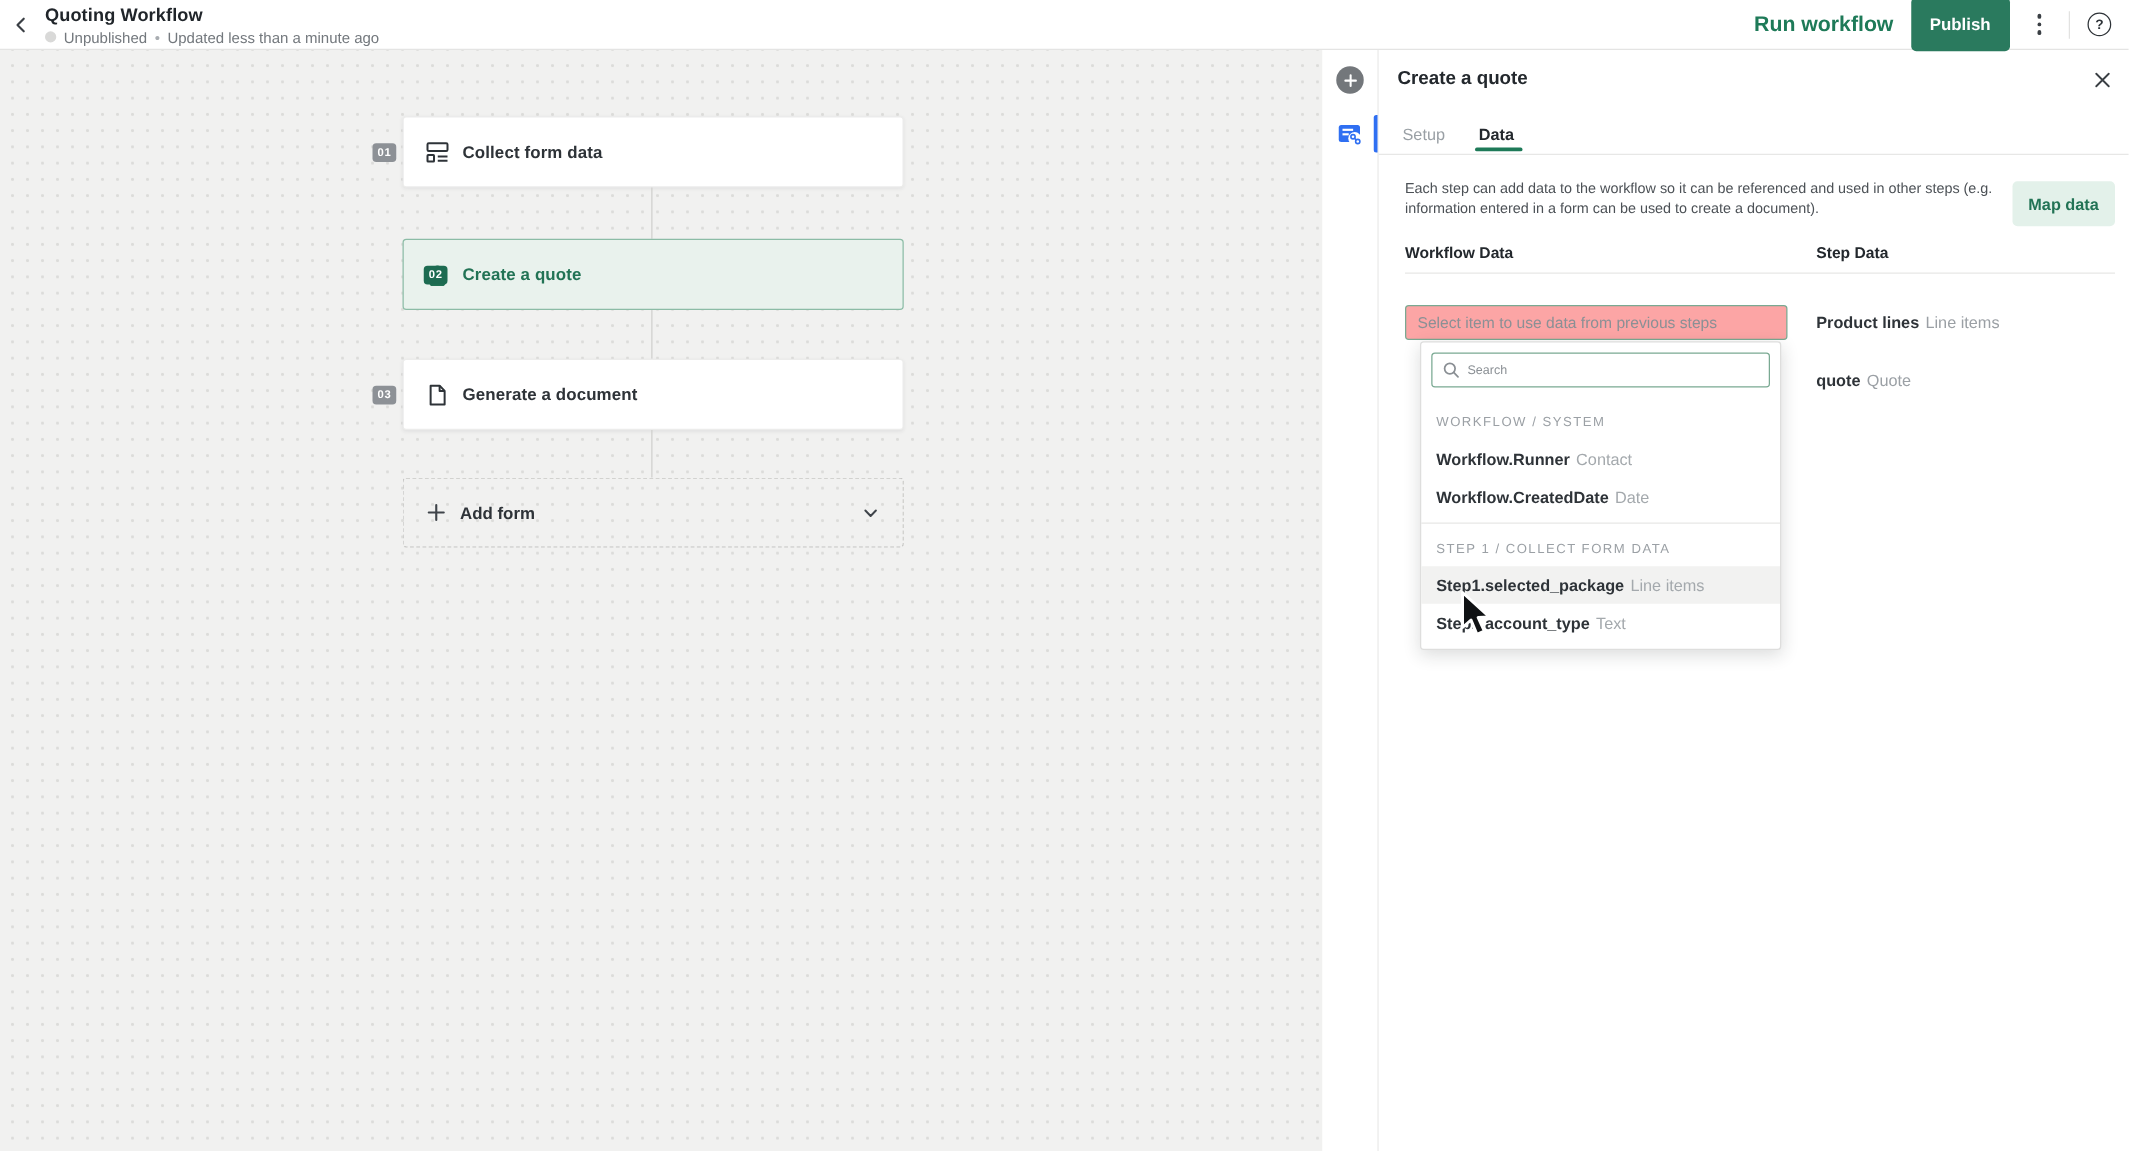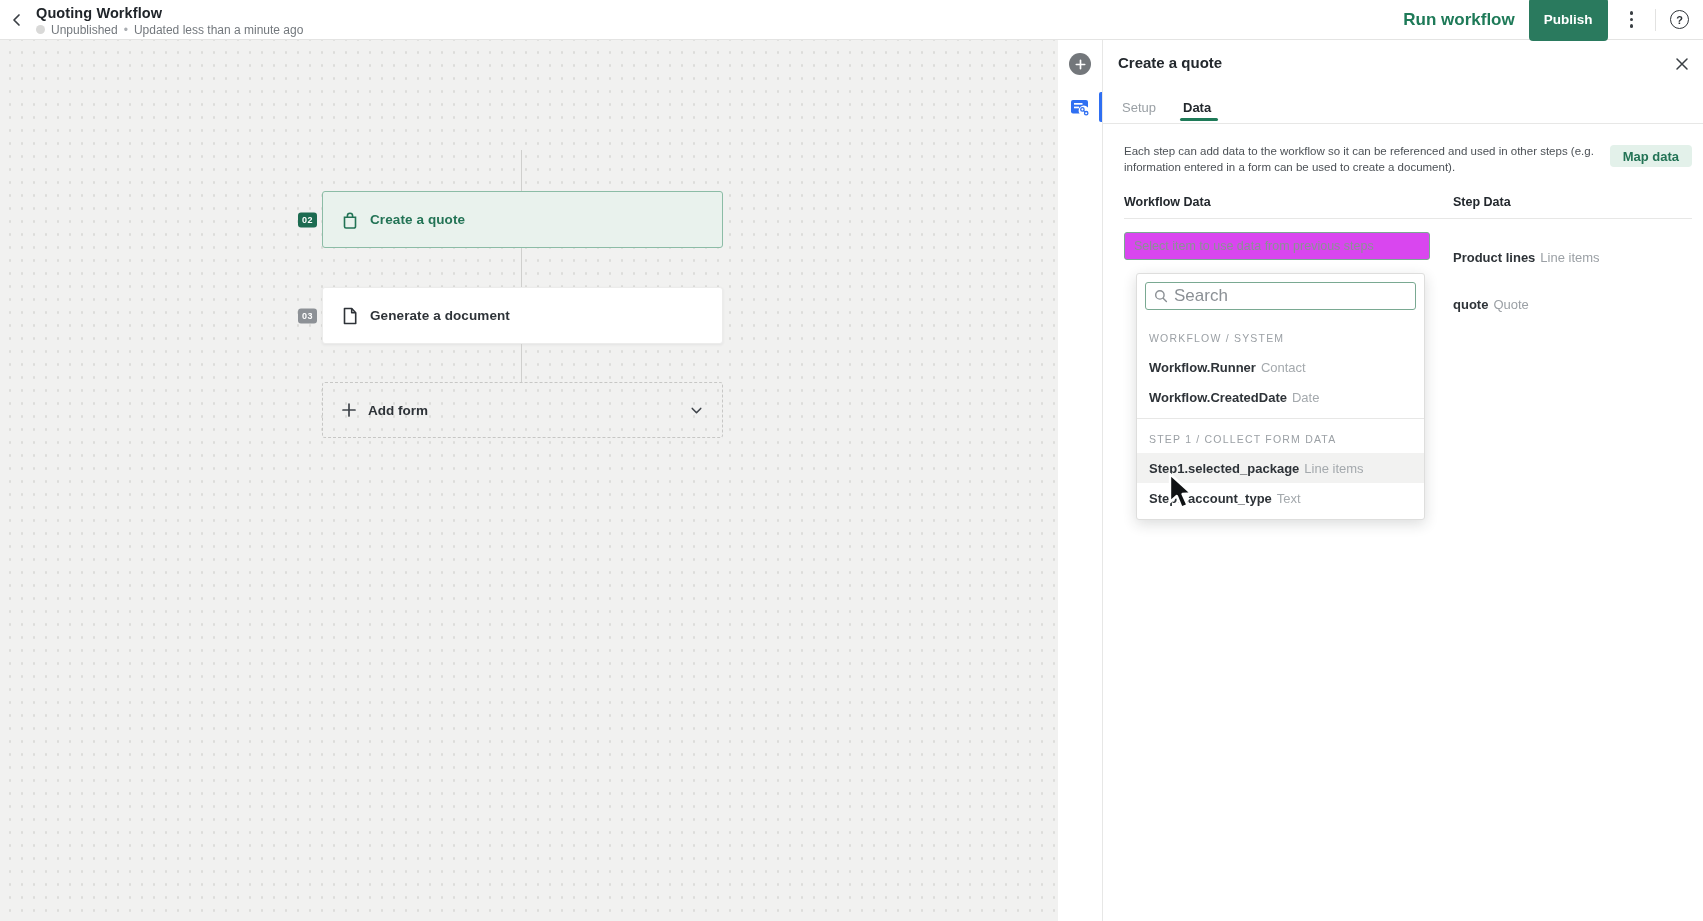--- a/index.html
+++ b/index.html
@@ -27,21 +27,21 @@
   .canvas { position:relative; width:1058px; height:100%; background-color:#f1f1f0;
             background-image:radial-gradient(#dcdcda 1px, transparent 1.2px);
             background-size:12px 13px; background-position:4px 6px; }
   .rail { position:relative; width:45px; background:#fff; border-right:1px solid #e7e7e6; }
   .panel { position:relative; width:600px; background:#fff; }
 
   
   .step-card { position:absolute; left:322px; width:401px; height:57px; background:#fff; border:1px solid #ececeb; border-radius:3px; box-shadow:0 1px 3px rgba(40,45,50,0.07); display:flex; align-items:center; padding-left:17px; cursor:pointer; }
   .step-card.selected { background:#e9f2ed; border:1px solid #8cbca6; box-shadow:none; }
   .step-badge { position:absolute; left:-25px; top:50%; transform:translateY(-50%); background:#8d9196; color:#fff; font-size:9px; font-weight:700; letter-spacing:0.5px; border-radius:3px; padding:3px 4px; line-height:1; }
-  .step-card.selected .step-badge { background:#1d6b51; }
+  .step-card.selected .step-badge { background:#1d6b51;margin-left:41px; }
   .step-icon { display:flex; align-items:center; margin-right:10px; }
   .step-label { font-size:13.5px; font-weight:700; color:#2e3338; letter-spacing:0.1px; }
   .step-card.selected .step-label { color:#227355; }
   .connector { position:absolute; left:521px; width:1px; background:#cfcfcd; }
   .add-step { position:absolute; left:322px; top:342px; width:401px; height:56px; border:1px dashed #c7c7c5; border-radius:3px; display:flex; align-items:center; padding:0 18px; cursor:pointer; }
   .add-step .plus-wrap { display:flex; align-items:center; margin-right:11px; }
   .add-label { font-size:13.5px; font-weight:700; color:#2e3338; flex:1; }
   .chev-wrap { display:flex; align-items:center; }
 
   
@@ -52,38 +52,38 @@
   
   .panel-title { position:absolute; left:15px; top:14px; font-size:15px; font-weight:700; color:#23282d; }
   .close-btn { position:absolute; right:12px; top:15px; background:none; border:none; cursor:pointer; padding:2px; }
   .tabs-border { position:absolute; left:0; top:83px; width:100%; height:1px; background:#e7e7e6; }
   .tab { position:absolute; top:60px; font-size:13px; background:none; border:none; cursor:pointer; font-family:inherit; }
   .tab.setup { left:19px; color:#9aa0a5; font-weight:400; }
   .tab.data  { left:80px; color:#23282d; font-weight:700; }
   .tab-underline { position:absolute; left:77px; top:78px; width:38px; height:3px; background:#1e7a58; border-radius:2px; }
 
   .panel-desc { position:absolute; left:21px; top:103px; width:478px; font-size:11.5px; line-height:1.4; color:#4c5156; }
-  .mapdata-btn { position:absolute; right:11px; top:105px; height:22px; padding:0 13px; background:#e3f1ea; color:#227355; font-weight:700; font-size:13px; border:none; border-radius:4px; cursor:pointer; font-family:inherit; }
+  .mapdata-btn { position:absolute; right:11px; top:105px; height:36px; padding:0 13px; background:#e3f1ea; color:#227355; font-weight:700; font-size:13px; border:none; border-radius:4px; cursor:pointer; font-family:inherit; }
 
   .col-header { position:absolute; top:155px; font-size:12.5px; font-weight:700; color:#23282d; }
   .col-header.left { left:21px; }
   .col-header.right { left:350px; }
   .col-divider { position:absolute; left:21px; right:11px; top:178px; height:1px; background:#e7e7e6; }
 
-  .select-input { position:absolute; left:21px; top:192px; width:306px; height:28px; border:1px solid #7aa992; border-radius:3px; background:#d946ef; font-size:12.5px; color:#23282d; padding:0 9px; font-family:inherit; outline:none; }
+  .select-input { position:absolute; left:21px; top:204px; width:306px; height:28px; border:1px solid #7aa992; border-radius:3px; background:#fca5a5; font-size:12.5px; color:#23282d; padding:0 9px; font-family:inherit; outline:none; }
   .select-input::placeholder { color:#8b9095; }
 
   .stepdata-row { position:absolute; left:350px; height:28px; display:flex; align-items:center; gap:5px; font-size:13px; }
   .sd-name { font-weight:700; color:#2e3338; }
   .sd-type { color:#9ba0a5; }
 
   
   .dropdown { position:absolute; left:33px; top:233px; width:289px; background:#fff; border:1px solid #dededd; border-radius:3px; box-shadow:0 4px 14px rgba(30,35,40,0.16); z-index:10; padding-bottom:6px; }
   .dd-search { margin:8px; height:28px; border:1px solid #7aa992; border-radius:3px; display:flex; align-items:center; padding:0 8px; gap:6px; }
-  .dd-search input { border:none; outline:none; flex:1; font-size:17px; color:#23282d; font-family:inherit; }
+  .dd-search input { border:none; outline:none; flex:1; font-size:10px; color:#23282d; font-family:inherit; }
   .dd-search input::placeholder { color:#8b9095; }
   .dd-section-title { padding:14px 12px 8px; font-size:10.5px; letter-spacing:1.2px; color:#9ba0a5; }
   .dd-item { height:30px; padding:0 12px; display:flex; align-items:center; gap:5px; font-size:13px; cursor:pointer; }
   .dd-item.hovered { background:#f2f2f1; }
   .dd-name { font-weight:700; color:#2e3338; }
   .dd-type { color:#a4a9ad; }
   .dd-divider { height:1px; background:#e7e7e6; margin-top:6px; }
 
   .cursor { position:absolute; left:64px; top:432px; z-index:20; pointer-events:none; }
 
@@ -123,20 +123,32 @@
     <button class="help-btn">
         <span>?</span>
       </button>
   </div>
 </div>
 
 <div class="main">
 
   <div class="canvas">
 
+    <div class="step-card" style="top:53px;">
+      <span class="step-badge">01</span>
+      <span class="step-icon">
+        <svg width="20" height="20" viewBox="0 0 20 20" fill="none" stroke="#2e3338" stroke-width="1.6">
+          <rect x="2" y="2.6" width="16" height="6.2" rx="1"></rect>
+          <rect x="2" y="12" width="5.2" height="5.2" rx="0.5"></rect>
+          <line x1="10.2" y1="13.2" x2="18" y2="13.2"></line>
+          <line x1="10.2" y1="16.6" x2="18" y2="16.6"></line>
+        </svg>
+      </span>
+      <span class="step-label">Collect form data</span>
+    </div>
 
     <div class="connector" style="top:110px;height:41px;"></div>
 
     <div class="step-card selected" style="top:151px;">
       <span class="step-badge">02</span>
       <span class="step-icon">
         <svg width="20" height="20" viewBox="0 0 20 20" fill="none" stroke="#227355" stroke-width="1.6">
           <path d="M4.5 7.2 h11 v9.3 a1.5 1.5 0 0 1 -1.5 1.5 h-8 a1.5 1.5 0 0 1 -1.5 -1.5 z"></path>
           <path d="M7.4 7.2 V5.8 a2.6 2.6 0 0 1 5.2 0 v1.4"></path>
         </svg>

